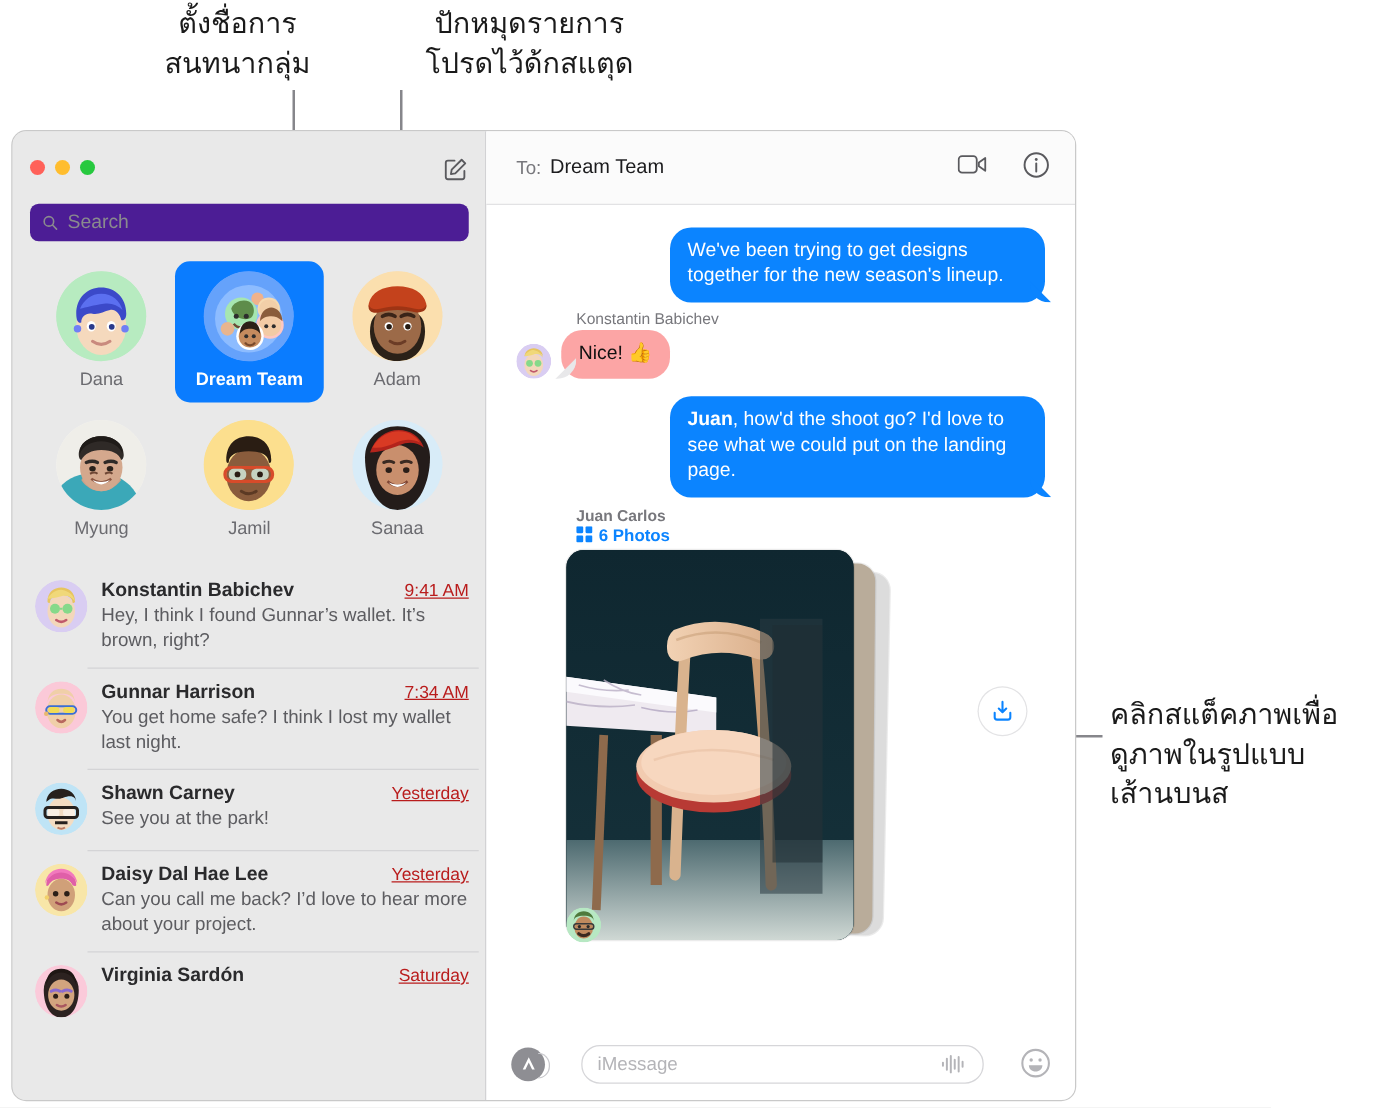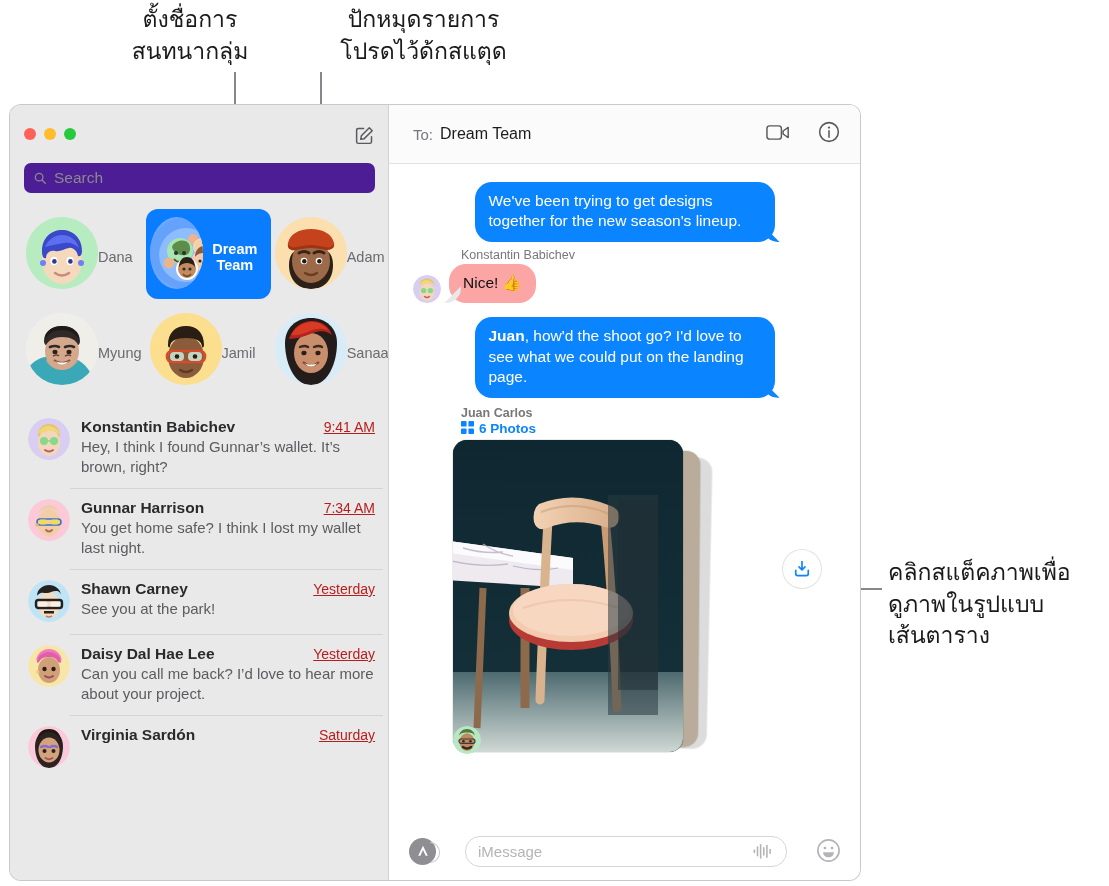--- a/index.html
+++ b/index.html
@@ -68,21 +68,21 @@
   .searchbox .ph{color:#8a8a8e;font-size:15.5px;}
 
   
   .pinned{
     padding:16px 12px 8px 12px;
     display:grid;
     grid-template-columns:repeat(3,1fr);
     row-gap:6px;
   }
   .pin{
-    display:flex;flex-direction:row;align-items:center;
+    display:flex;flex-direction:column;align-items:center;
     padding:8px 4px 10px 4px;border-radius:12px;text-align:center;
   }
   .pin.sel{background:#0a7cff;}
   .pin .av{width:72px;height:72px;border-radius:50%;overflow:hidden;position:relative;}
   .pin .nm{margin-top:7px;font-size:14.5px;color:#6b6b70;}
   .pin.sel .nm{color:#fff;font-weight:bold;}
 
   
   .convlist{flex:1;overflow:hidden;padding-top:4px;}
   .conv{
@@ -113,21 +113,21 @@
     display:flex;align-items:center;
     padding:0 20px 0 24px;
   }
   .to-lbl{font-size:15px;color:#77777c;margin-right:7px;}
   .to-val{font-size:16px;color:#1c1c1e;}
   .hdr-icons{margin-left:auto;display:flex;gap:28px;align-items:center;}
 
   .thread{flex:1;position:relative;padding:18px 24px 0 24px;overflow:hidden;}
 
   .msgrow{display:flex;margin-bottom:6px;}
-  .msgrow.out{justify-content:center;}
+  .msgrow.out{justify-content:flex-end;}
   .bubble{
     max-width:272px;
     padding:9px 14px 10px 14px;
     border-radius:17px;
     font-size:15.5px;line-height:1.32;
     position:relative;
   }
   .bubble.blue{background:#0b84ff;color:#fff;}
   .bubble.blue:after{
     content:"";position:absolute;right:-5px;bottom:0;
@@ -192,21 +192,21 @@
 
 <div class="callout" id="callout-pin">
   <div>ปักหมุดรายการ</div>
   <div>โปรดไว้ด้กสแตุด</div>
 </div>
 <div class="leader leader-v" style="left:320px;top:72px;height:158px;"></div>
 
 <div class="callout" id="callout-stack">
   <div>คลิกสแต็คภาพเพื่อ</div>
   <div>ดูภาพในรูปแบบ</div>
-  <div>เส้นตาราง</div>
+  <div>เส้านบนส</div>
 </div>
 <div class="leader leader-h" style="left:722px;top:588px;width:160px;"></div>
 
 <div id="window">
 
   <div id="sidebar">
 
     <div class="titlebar">
       <div class="lights">
         <div class="light l-red"></div>

